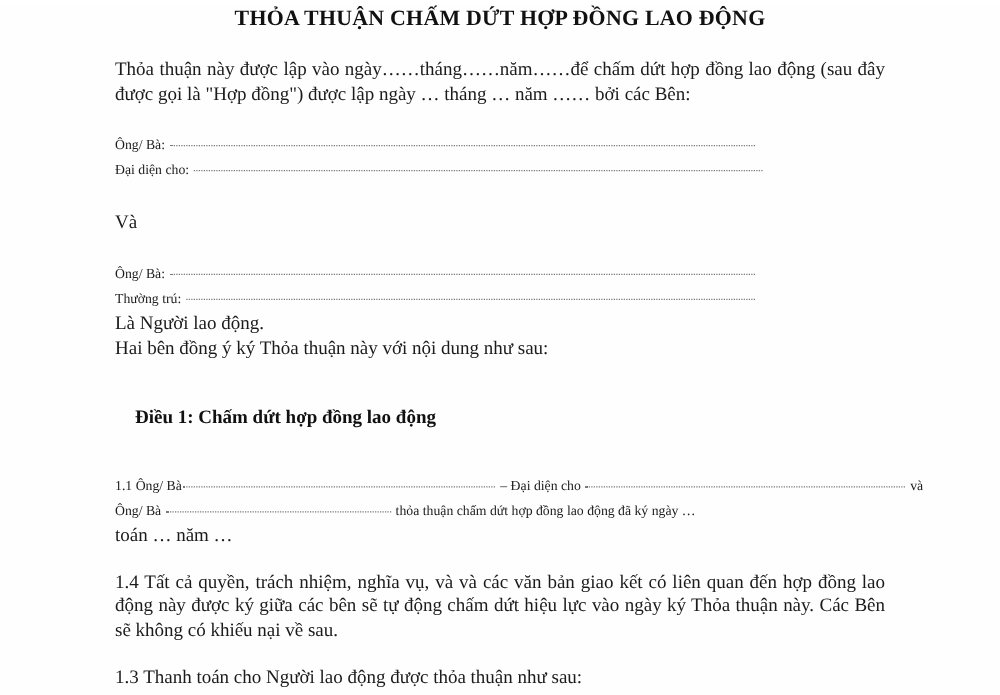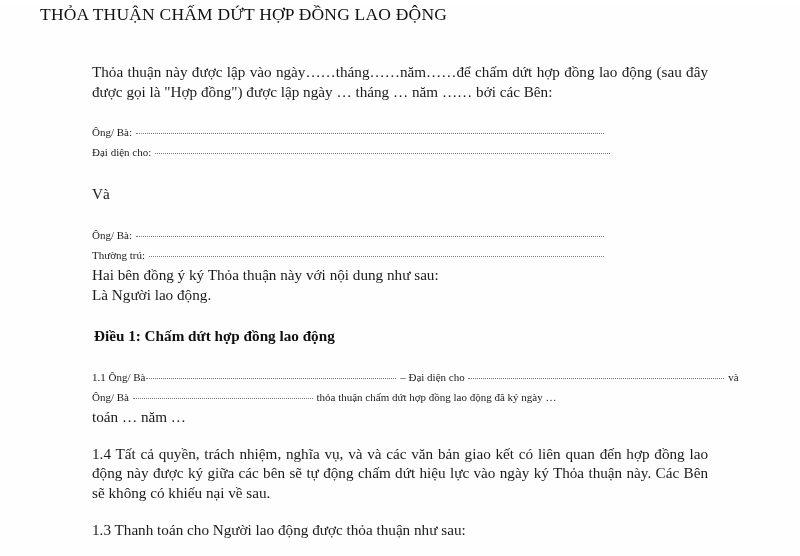--- a/index.html
+++ b/index.html
@@ -20,52 +20,53 @@
   .page {
     position: relative;
     width: 800px;
     height: 556px;
     background: #fefefe;
     box-sizing: border-box;
     padding: 0;
   }
 
   .doc-title {
-    font-weight: normal;
+    text-align: center;
+    font-weight: bold;
     font-size: 17.5px;
     letter-spacing: 0.2px;
     margin: 4px 0 0 0;
     padding: 0 40px;
     line-height: 1.2;
     color: #111;
   }
 
   .body-col {
     position: absolute;
     left: 92px;
-    top: 58px;
+    top: 42px;
     width: 616px;
   }
 
   p.para {
     margin: 0;
     font-size: 15.2px;
     line-height: 19.6px;
     text-align: justify;
     text-justify: inter-word;
     color: #1b1b1b;
   }
 
   p.para.nojust { text-align: left; }
   .gap-md { height: 17px; }
   .gap-lg { height: 20px; }
   .gap-xl { height: 22px; }
 
   .heading {
-    margin: 2px;
+    margin: 16px;
     font-size: 15.2px;
     line-height: 19.6px;
     font-weight: bold;
     color: #101010;
   }
 
   
   .fill {
     display: inline-block;
     border-bottom: 1px dotted #7a7a7a;
@@ -118,23 +119,23 @@
     <div class="line-row">
       <span>Ông/ Bà:</span>
       <span class="fill fill-long"></span>
     </div>
 
     <div class="line-row">
       <span>Thường trú:</span>
       <span class="fill fill-long2"></span>
     </div>
 
+    <p class="para nojust">Là Người lao động.</p>
+
     <p class="para nojust">Hai bên đồng ý ký Thỏa thuận này với nội dung như sau:</p>
-
-    <p class="para nojust">Là Người lao động.</p>
 
     <div class="gap-lg"></div>
 
     <p class="heading">Điều 1: Chấm dứt hợp đồng lao động</p>
 
     <div class="gap-lg"></div>
 
     <div class="line-row">
       <span>1.1 Ông/ Bà</span><span class="fill fill-mid"></span>
       <span>– Đại diện cho</span>

